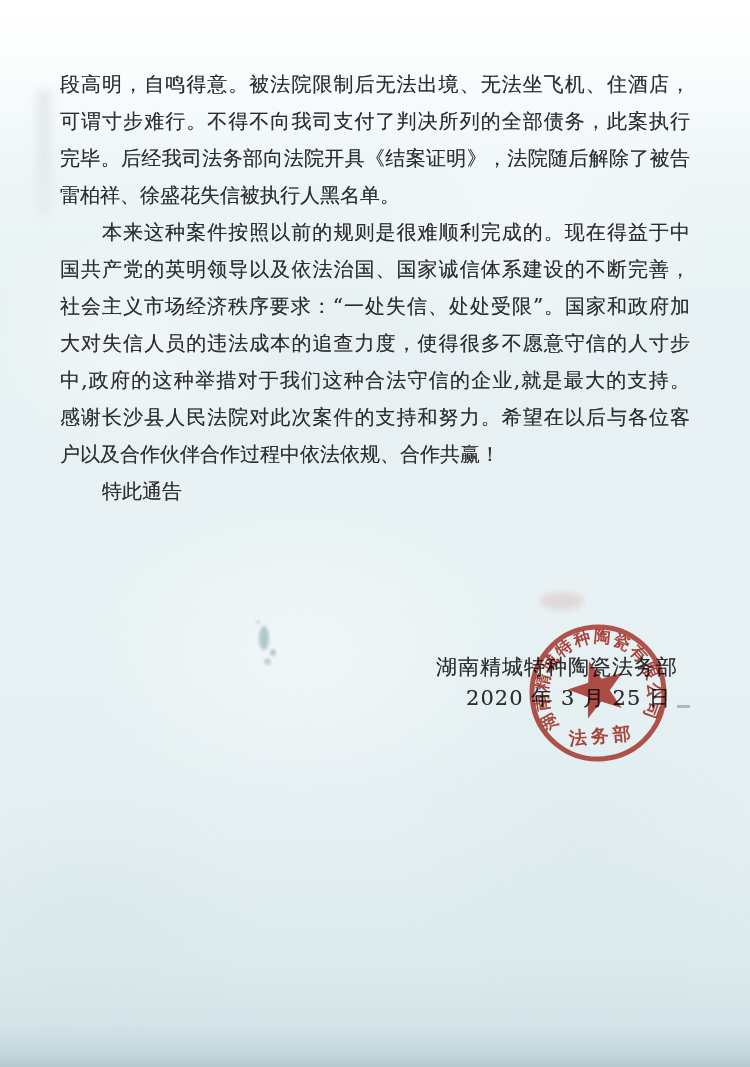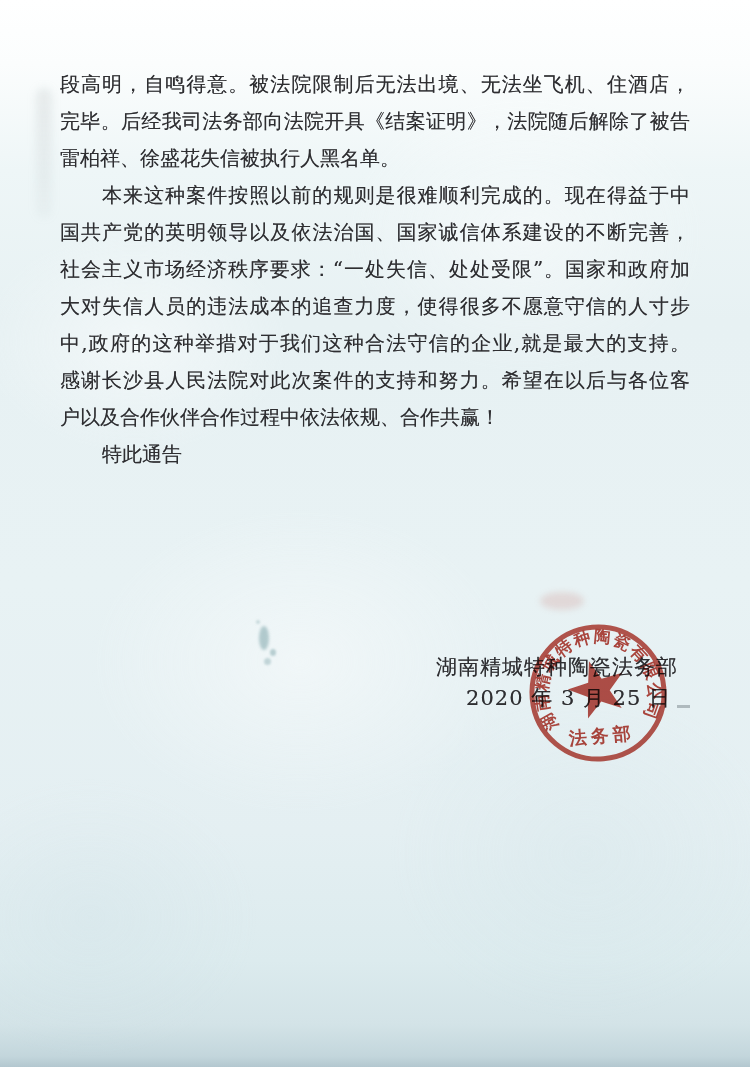--- a/index.html
+++ b/index.html
@@ -74,20 +74,21 @@
   <div class="smudge-left"></div>
   <div class="speck speck-d"></div>
   <div class="speck speck-a"></div>
   <div class="speck speck-b"></div>
   <div class="speck speck-c"></div>
   <div class="smudge-red"></div>
   <div class="dash-mark"></div>
 
   <div class="doc-text">
     <div class="line">段高明，自鸣得意。被法院限制后无法出境、无法坐飞机、住酒店，</div>
+    <div class="line">可谓寸步难行。不得不向我司支付了判决所列的全部债务，此案执行</div>
     <div class="line">完毕。后经我司法务部向法院开具《结案证明》，法院随后解除了被告</div>
     <div class="line short">雷柏祥、徐盛花失信被执行人黑名单。</div>
     <div class="line indent">本来这种案件按照以前的规则是很难顺利完成的。现在得益于中</div>
     <div class="line">国共产党的英明领导以及依法治国、国家诚信体系建设的不断完善，</div>
     <div class="line">社会主义市场经济秩序要求：“一处失信、处处受限”。国家和政府加</div>
     <div class="line">大对失信人员的违法成本的追查力度，使得很多不愿意守信的人寸步</div>
     <div class="line">中,政府的这种举措对于我们这种合法守信的企业,就是最大的支持。</div>
     <div class="line">感谢长沙县人民法院对此次案件的支持和努力。希望在以后与各位客</div>
     <div class="line short">户以及合作伙伴合作过程中依法依规、合作共赢！</div>
     <div class="line short indent">特此通告</div>

